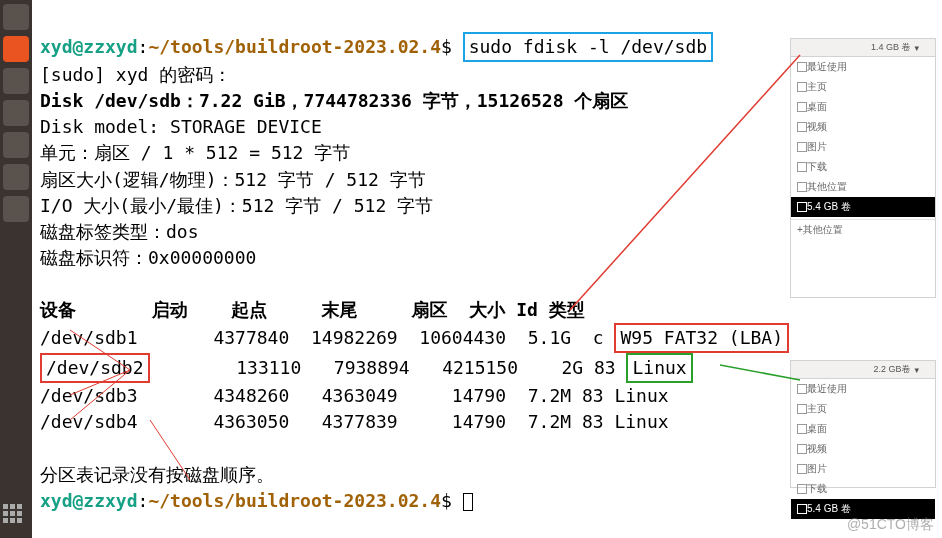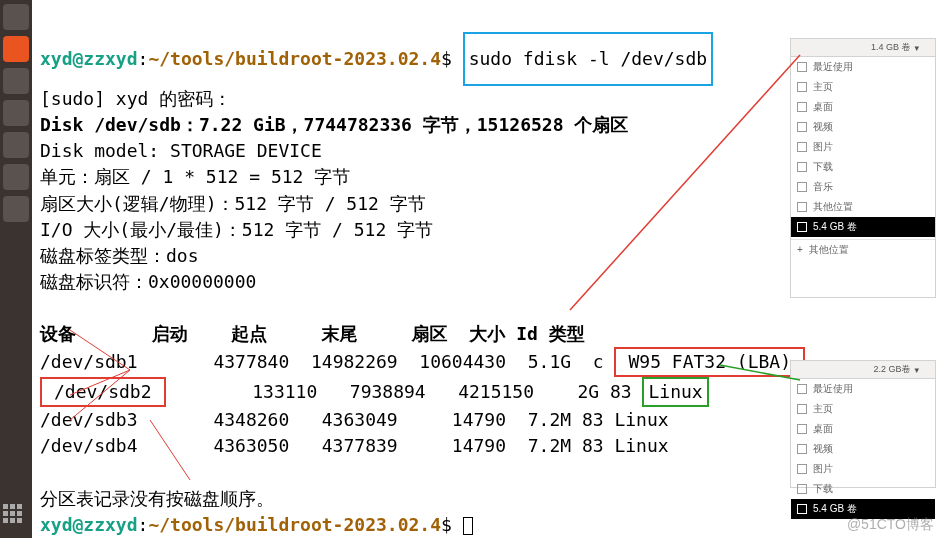--- a/index.html
+++ b/index.html
@@ -48,26 +48,26 @@
     padding: 4px 6px;
     line-height: 1.45;
     white-space: pre;
     font-size: 18px;
   }
   .prompt-user { color: #16a085; font-weight: bold; }
   .prompt-path { color: #a16207; font-weight: bold; }
   .bold { font-weight: bold; }
   .cmd-box {
     border: 2px solid #1ba4e4;
-    padding: 12px 4px;
+    padding: 0 4px;
     display: inline-block;
   }
   .red-box {
     border: 2px solid #e03c31;
-    padding: 0 12px;
+    padding: 0 4px;
     display: inline-block;
   }
   .green-box {
     border: 2px solid #2aa02a;
     padding: 0 4px;
     display: inline-block;
   }
   .cursor {
     display:inline-block;
     width:10px;height:18px;
@@ -94,21 +94,20 @@
     align-items:center;
     padding: 0 16px;
     font-size:9px;
     color:#555;
   }
   .panel-row {
     height: 20px;
     display:flex;
     align-items:center;
     padding: 0 6px;
-    gap: 6px;
   }
   .panel-row.divider { border-top:1px solid #e4e4e4; margin-top:2px; }
   .panel-row.orange-row {
     background: #000000;
     color:#fff;
   }
   .panel-icon {
     width:10px;height:10px;
     display:inline-block;
     border:1px solid #999;
@@ -196,24 +195,20 @@
   <div class="panel-row">
       <span class="panel-icon"></span>
       <span>图片</span>
     </div>
   <div class="panel-row">
       <span class="panel-icon"></span>
       <span>下载</span>
     </div>
   <div class="panel-row">
       <span class="panel-icon"></span>
-      <span>音乐</span>
-    </div>
-  <div class="panel-row">
-      <span class="panel-icon"></span>
       <span>其他位置</span>
     </div>
   <div class="panel-row orange-row">
       <span class="panel-icon" style="border-color:#fff"></span>
       <span>5.4 GB 卷</span>
     </div>
   <div class="panel-row divider">
       <span>+ </span>
       <span>其他位置</span>
     </div>

